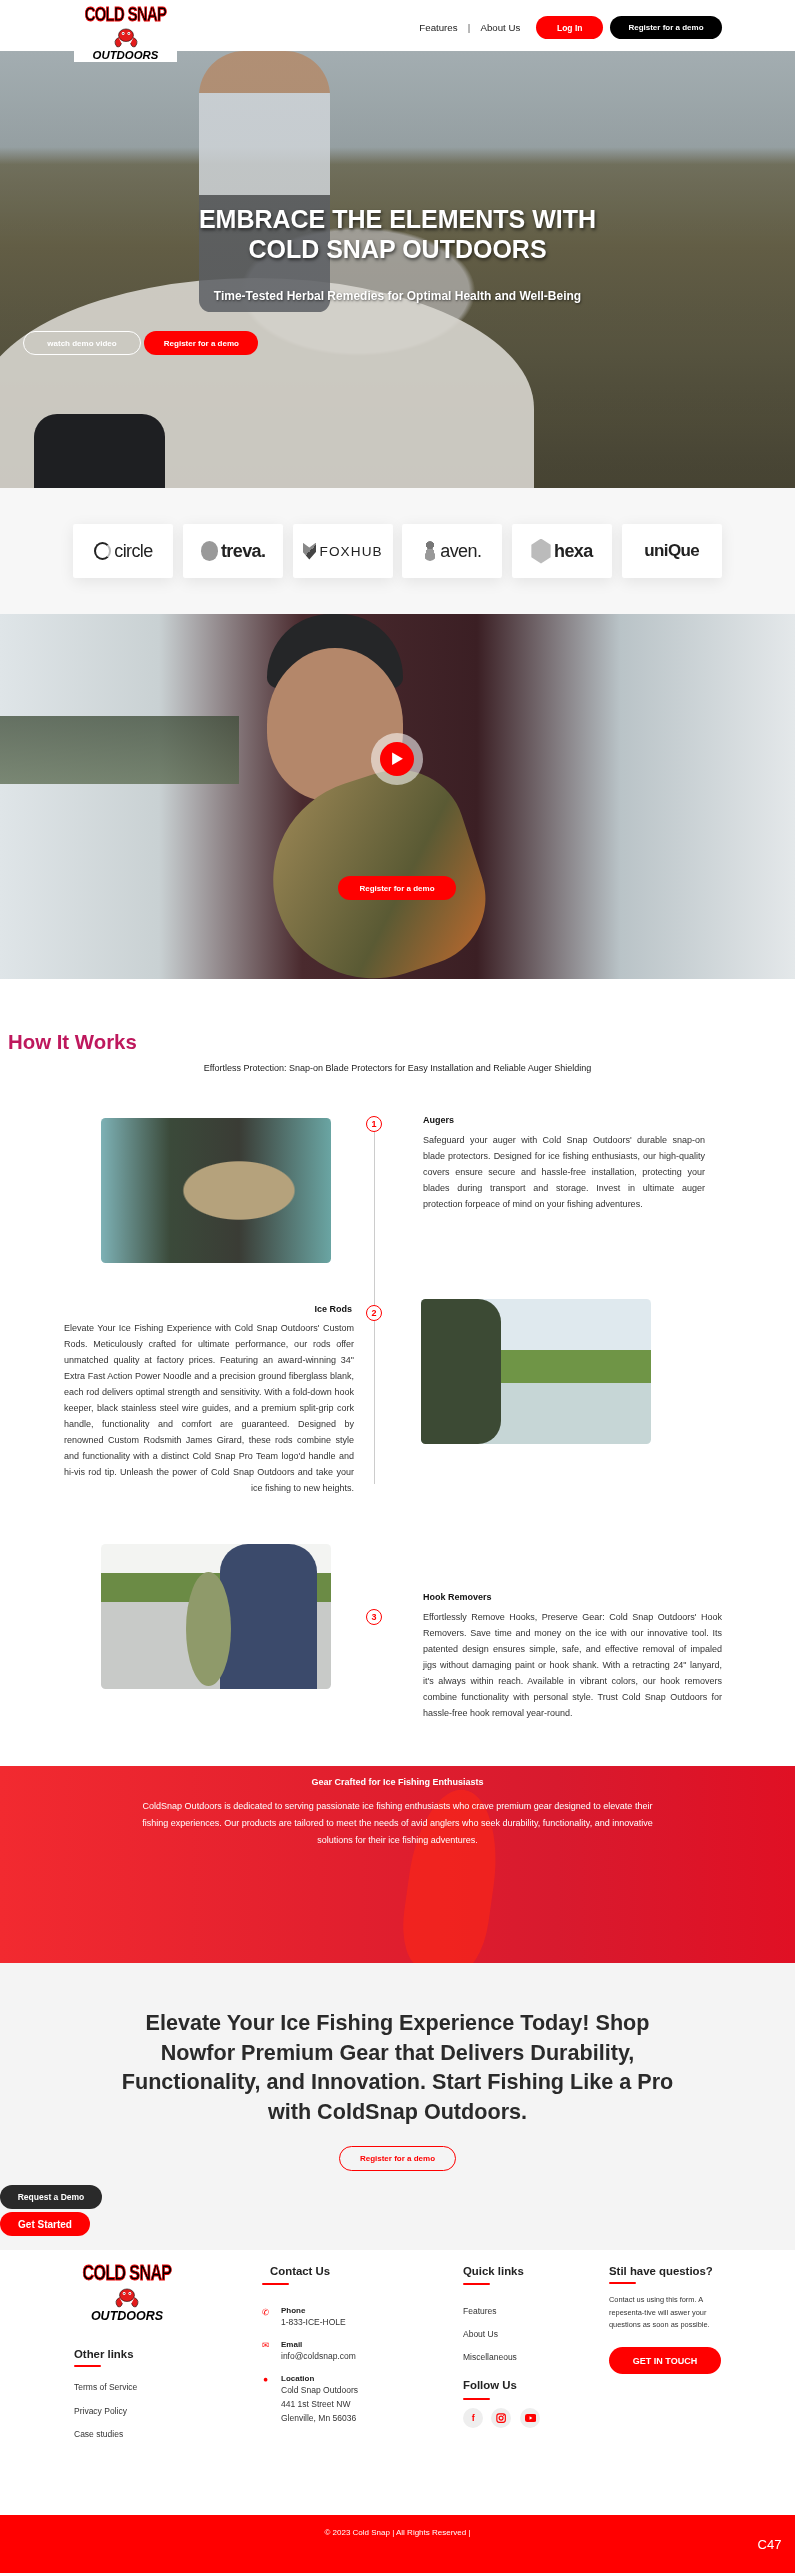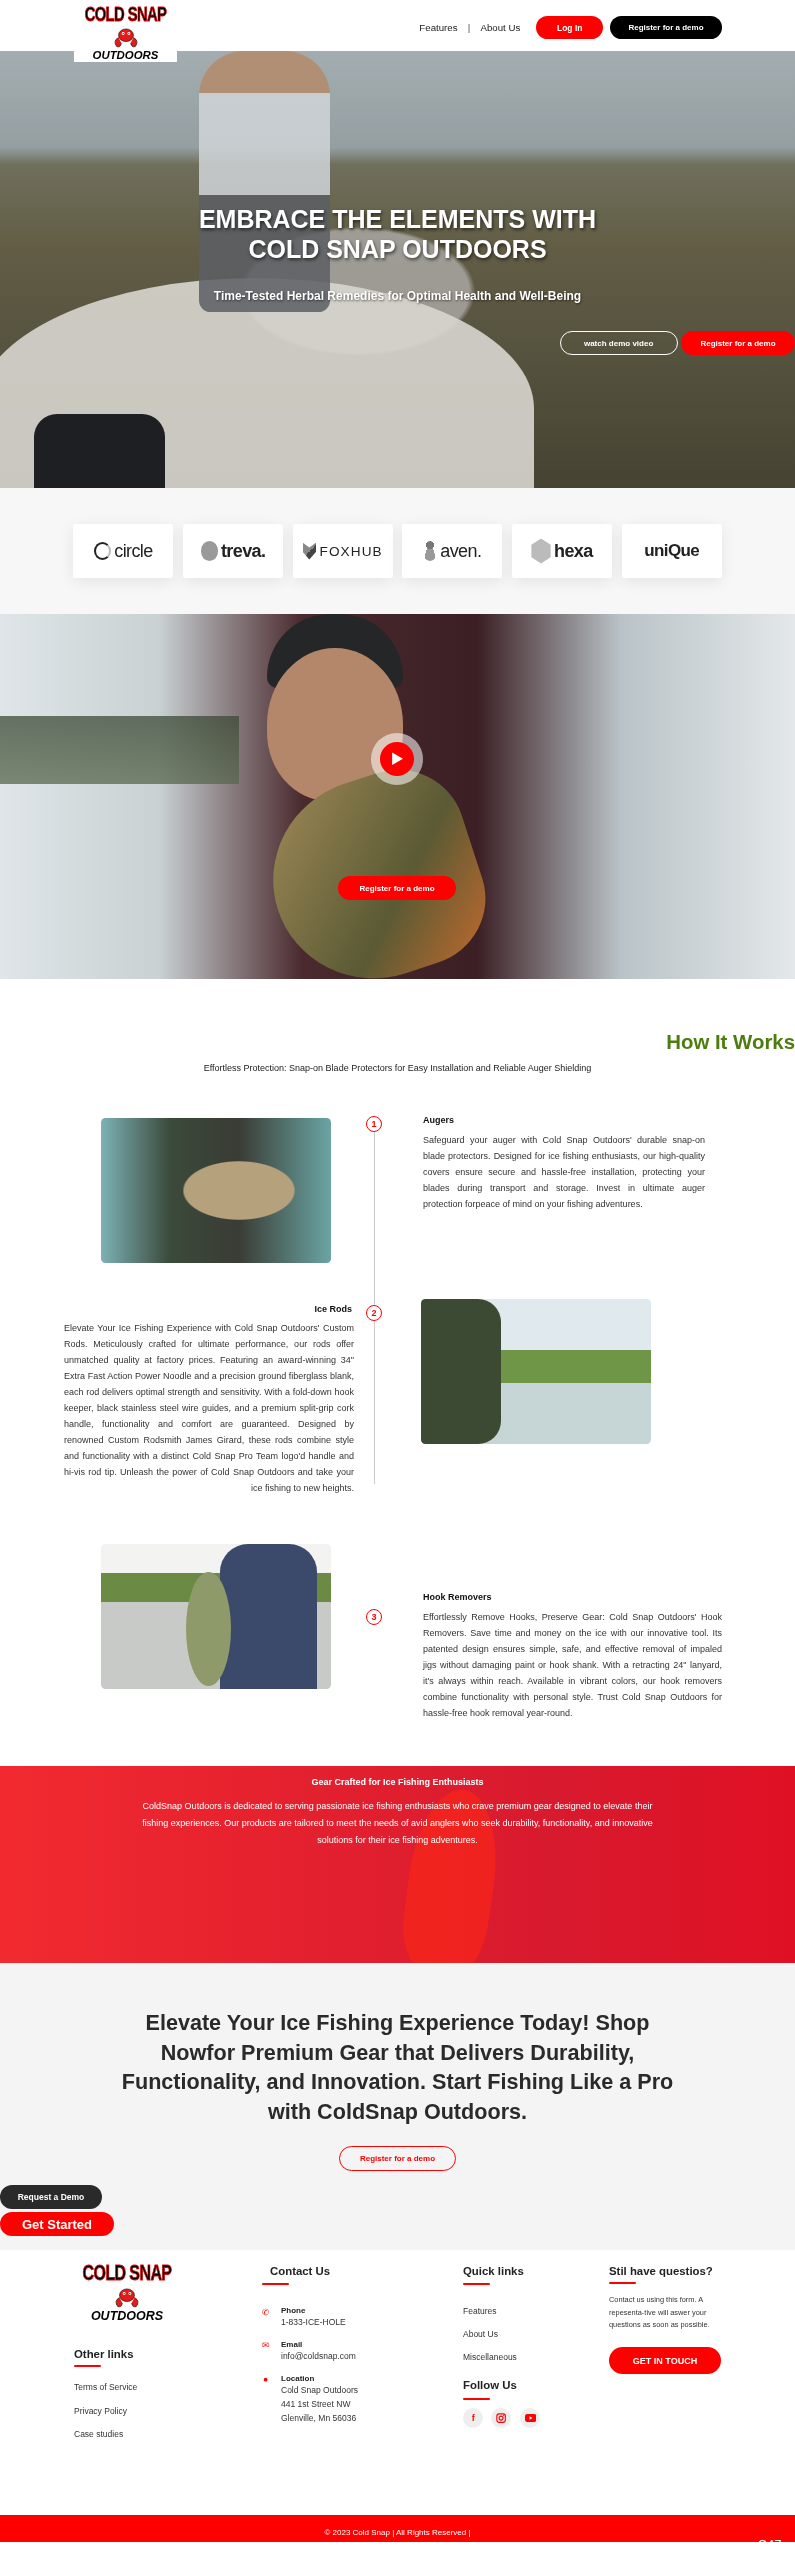--- a/index.html
+++ b/index.html
@@ -22,21 +22,21 @@
     background:
       linear-gradient(rgba(0,0,0,0.18), rgba(0,0,0,0.25)),
       radial-gradient(ellipse at 45% 55%, #c9c6bd 0 18%, transparent 19%),
       linear-gradient(180deg, #c7d3d8 0%, #b9c6c9 22%, #8b8a72 26%, #7c7657 45%, #6e6a50 70%, #5d5943 100%); padding-left: 44px; }
   .hero .man { position: absolute; left: 199px; top: 0; width: 131px; height: 261px; background: linear-gradient(180deg,#b38a6a 0 16%, #cfd4d8 16% 55%, #5b5e63 55% 100%); border-radius: 45px 45px 11.4px 11.4px; opacity: 0.85; }
   .hero .boat { position: absolute; left: -23px; top: 227px; width: 557px; height: 261px; background: #d8d6cf; border-radius: 60% 60% 0 0; opacity: 0.9; }
   .hero .bag { position: absolute; left: 34px; top: 363px; width: 131px; height: 80px; background: #1e1f22; border-radius: 23px 23px 5.7px 5.7px; }
   .hero-content { position: absolute; left: 0; right: 0; top: 154px; text-align: center; }
   .hero-title { font-size: 25px; font-weight: 900; color: #fff; line-height: 29.5px; text-shadow: 1.1px 1.7px 3.4px rgba(0,0,0,0.6); width: 466px; margin: 0 auto; }
   .hero-sub { margin-top: 25px; font-size: 12px; color: #fff; font-weight: 700; text-shadow: 0.6px 1.1px 2.3px rgba(0,0,0,0.6); }
-  .hero-btns { margin-top: 28px; display: flex; justify-content: flex-end; gap: 3.4px; padding-left: 23px; }
+  .hero-btns { margin-top: 28px; display: flex; justify-content: flex-start; gap: 3.4px; padding-left: 23px; }
   .btn-ghost { border: 0.9px solid #fff; color: #fff; background: transparent; font-weight: 700; font-size: 8px; width: 66px; height: 24px; border-radius: 12.5px; display:flex; align-items:center; justify-content:center; }
   .btn-red { background: #ff0000; color: #fff; font-weight: 700; font-size: 8px; border: none; width: 66px; height: 24px; border-radius: 12.5px; display:flex; align-items:center; justify-content:center; }
   .hero .btn-ghost { width: 118px; height: 24px; }
   .hero .btn-red { width: 114px; height: 24px; }
 
   
   .logos { background: #f7f7f7; height: 126px; display: flex; justify-content: center; align-items: center; gap: 9.7px; }
   .logo-card { width: 100px; height: 54px; background: #fff; border-radius: 2.3px; box-shadow: 0 3.4px 14.8px rgba(0,0,0,0.08); display: flex; align-items: center; justify-content: center; gap: 3.4px; }
   .logo-card .mark { width: 12.5px; height: 17px; border-radius: 50%; background: #888; }
   .logo-card .txt { font-size: 18px; color: #222; letter-spacing: -0.6px; }
@@ -53,21 +53,21 @@
   .video .trees { position: absolute; left: 0; top: 102px; width: 239px; height: 68px; background: linear-gradient(180deg,#3c4a36,#58684d); opacity: .75; }
   .video .face { position: absolute; left: 267px; top: 34px; width: 136px; height: 153px; border-radius: 50% 50% 45% 45%; background: #b4876a; }
   .video .cap { position: absolute; left: 267px; top: 0; width: 136px; height: 74px; border-radius: 68px 68px 11.4px 11.4px; background: #252628; }
   .video .fish { position: absolute; left: 273px; top: 165px; width: 204px; height: 199px; border-radius: 60% 40% 40% 60%; background: linear-gradient(135deg, #a28b58, #5a5a34 60%, #c46a2d); transform: rotate(-18deg); }
   .play-outer { position: absolute; left: 371px; top: 119px; width: 52px; height: 52px; border-radius: 50%; background: rgba(255,255,255,0.55); display:flex; align-items:center; justify-content:center; }
   .play-inner { width: 34px; height: 34px; border-radius: 50%; background: #ff0000; display:flex; align-items:center; justify-content:center; }
   .video .btn-red { position: absolute; left: 338px; top: 262px; width: 118px; height: 24px; font-size: 8px; }
 
   
   .how { position: relative; height: 787px; background: #fff; }
-  .how-title { position: absolute; top: 52px; left: 16px; right: 0; text-align: right; font-size: 20.4px; font-weight: 900; color: #4d7c0f; }
+  .how-title { position: absolute; top: 52px; left: 8px; right: 0; text-align: left; font-size: 20.4px; font-weight: 900; color: #be185d; }
   .how-sub { position: absolute; top: 84px; left: 0; right: 0; text-align: center; font-size: 9px; color: #222; }
   .timeline { position: absolute; left: 374px; top: 142px; width: 0.6px; height: 363px; background: #ccc; }
   .step-num { position: absolute; width: 16px; height: 16px; border-radius: 50%; border: 1.1px solid #ff0000; color: #ff0000; background: #fff; font-weight: 700; font-size: 9px; display:flex; align-items:center; justify-content:center; }
   .step-img { position: absolute; width: 230px; height: 145px; border-radius: 4.5px; overflow: hidden; }
   .img1 { background: radial-gradient(ellipse at 60% 50%, #b5a27c 0 28%, transparent 29%), linear-gradient(90deg,#7db1b5 0%, #3b4a3a 30%, #3a3c35 60%, #6aa5a3 100%); }
   .img2 { background: linear-gradient(180deg,#dfe9ee 0 35%, #6f9546 35% 58%, #c6d6d6 58% 100%); }
   .img2::before { content:""; position:absolute; left:0; top:0; width:80px; height:145px; background:#3c4a34; border-radius: 0 23px 23px 0; }
   .img3 { background: linear-gradient(180deg,#f3f4f2 0 20%, #6b8b45 20% 40%, #c8cac8 40% 100%); }
   .img3::before { content:""; position:absolute; left:119px; top:0; width:97px; height:145px; background:#3b4a6b; border-radius: 28px 28px 0 0; }
   .img3::after { content:""; position:absolute; left:85px; top:28px; width:45px; height:114px; background:#8f9a6a; border-radius: 50%; }
@@ -80,38 +80,38 @@
   .who-title { position: relative; padding-top: 42px; font-size: 20.4px; font-weight: 900; }
   .who-sub { position: relative; margin-top: 11.4px; font-size: 9px; font-weight: 700; }
   .who-text { position: relative; width: 511px; margin: 10.2px auto 0; font-size: 9px; line-height: 17px; }
 
   
   .cta { background: #f4f4f4; height: 287px; text-align: center; position: relative; }
   .cta-title { padding-top: 45px; width: 579px; margin: 0 auto; font-size: 21.6px; font-weight: 900; line-height: 29.5px; color: #2a2a2a; }
   .btn-outline-red { margin: 20.4px auto 0; width: 117px; height: 25px; border: 0.9px solid #ff0000; border-radius: 13.6px; color: #ff0000; background: transparent; font-size: 8px; font-weight: 700; display:flex; align-items:center; justify-content:center; }
   .cta-row { margin-top: 13.6px; display: flex; justify-content: center; gap: 3.4px; flex-direction: column; }
   .btn-dark { width: 102px; height: 24px; background: #2a2a2a; color: #fff; border-radius: 12.5px; border: none; font-weight: 700; font-size: 8.5px; display:flex; align-items:center; justify-content:center; }
-  .cta-row .btn-red { width: 114px; height: 24px; font-size: 13px; }
+  .cta-row .btn-red { width: 90px; height: 24px; font-size: 10px; }
 
   
   .footer { position: relative; height: 265px; background: #fff; }
   .f-logo { position: absolute; left: 73px; top: 13px; width: 108px; height: 68px; display:flex; flex-direction:column; align-items:center; }
   .f-logo .logo-cold { font-size: 16px; }
   .f-logo .logo-out { font-size: 12.5px; }
   .f-h { position: absolute; font-size: 11.4px; font-weight: 700; color: #222; }
   .f-bar { position: absolute; width: 27px; height: 1.7px; background: #ff0000; border-radius: 1.1px; }
   .f-link { position: absolute; font-size: 8.5px; color: #333; }
   .c-label { position: absolute; font-size: 8px; font-weight: 700; color: #222; }
   .c-val { position: absolute; font-size: 8.5px; color: #333; line-height: 14px; }
   .c-icon { position: absolute; color: #ff0000; font-size: 8.5px; }
   .soc { position: absolute; width: 20.4px; height: 20.4px; border-radius: 50%; background: #eee; color: #ff0000; font-weight: 900; font-size: 9px; display:flex; align-items:center; justify-content:center; }
   .f-text { position: absolute; font-size: 7.4px; line-height: 12.5px; color: #333; }
   .btn-touch { position: absolute; left: 609px; top: 2414px; width: 112px; height: 27px; border-radius: 13.6px; background: #ff0000; color: #fff; font-weight: 700; font-size: 9px; border: none; display:flex; align-items:center; justify-content:center; }
 
-  .bottom-bar { height: 27px; background: #ff0000; position: relative; color: #fff; }
+  .bottom-bar { height: 58px; background: #ff0000; position: relative; color: #fff; }
   .copyright { position: absolute; left: 0; right: 0; top: 13px; text-align: center; font-size: 8px; }
   .badge { position: absolute; right: 13.6px; top: 21.6px; font-size: 13px; }
 </style>
 </head>
 <body>
 
 <header class="header">
   <div class="logo-box">
     <div class="logo-cold">COLD SNAP</div>
     <svg class="logo-crab" viewBox="0 0 56 40">

